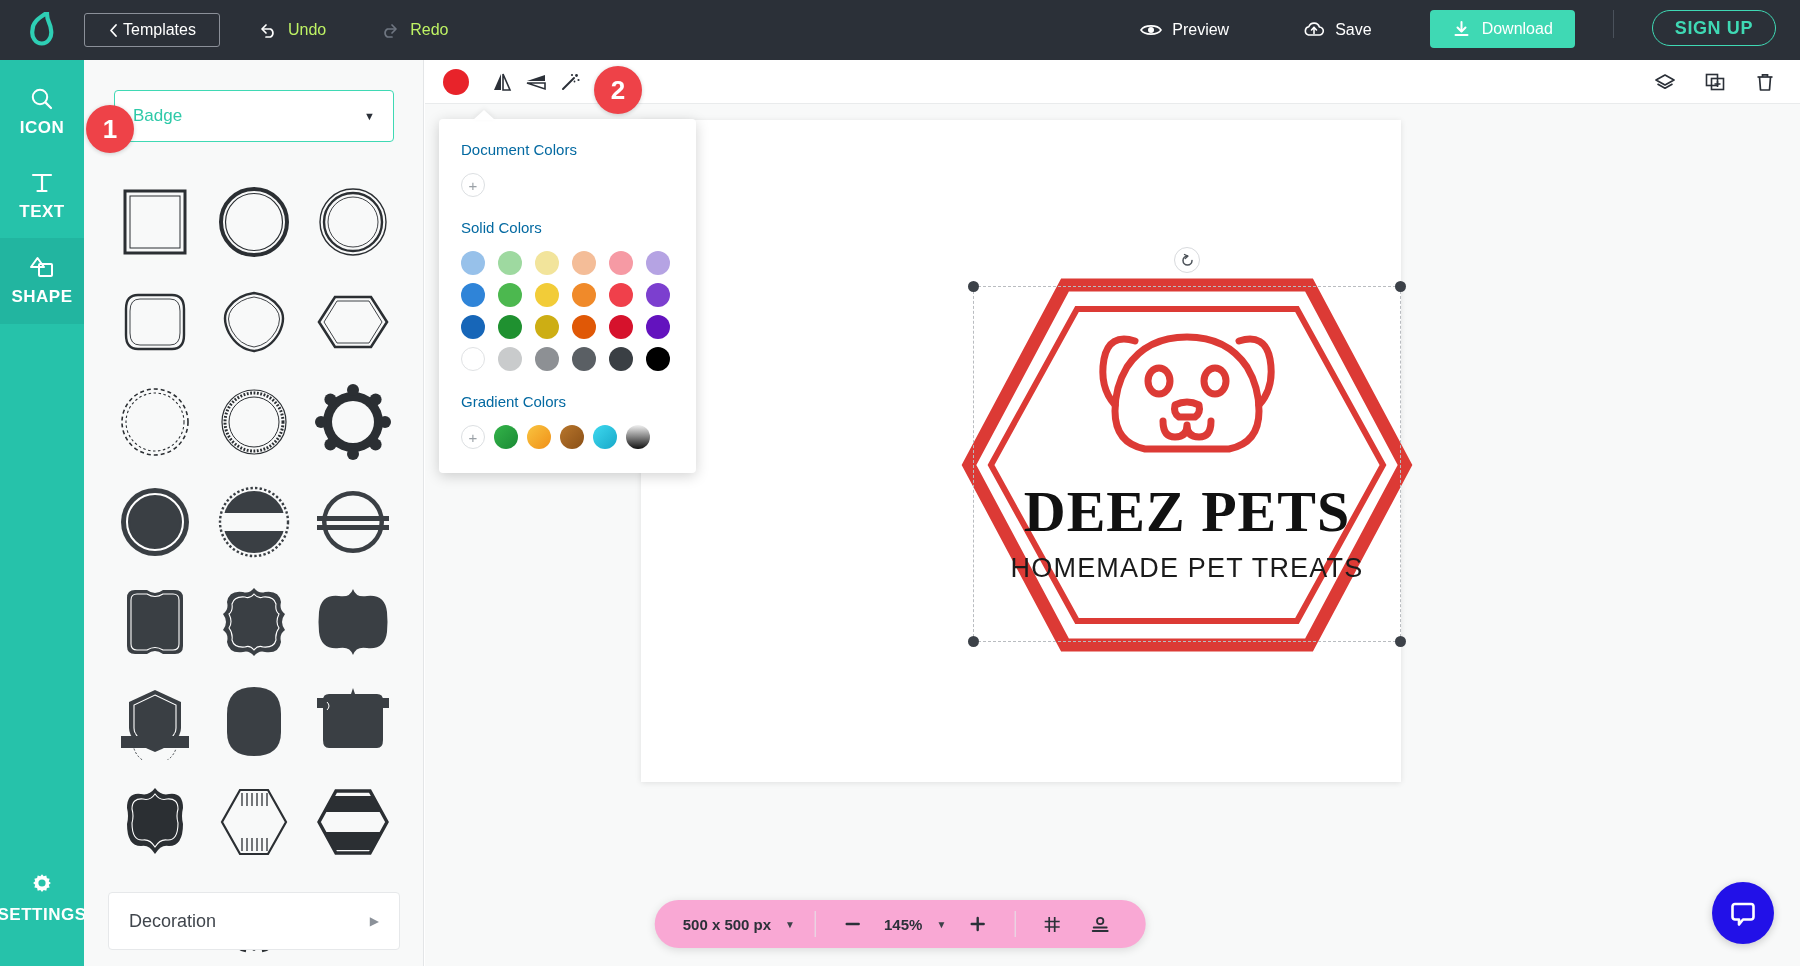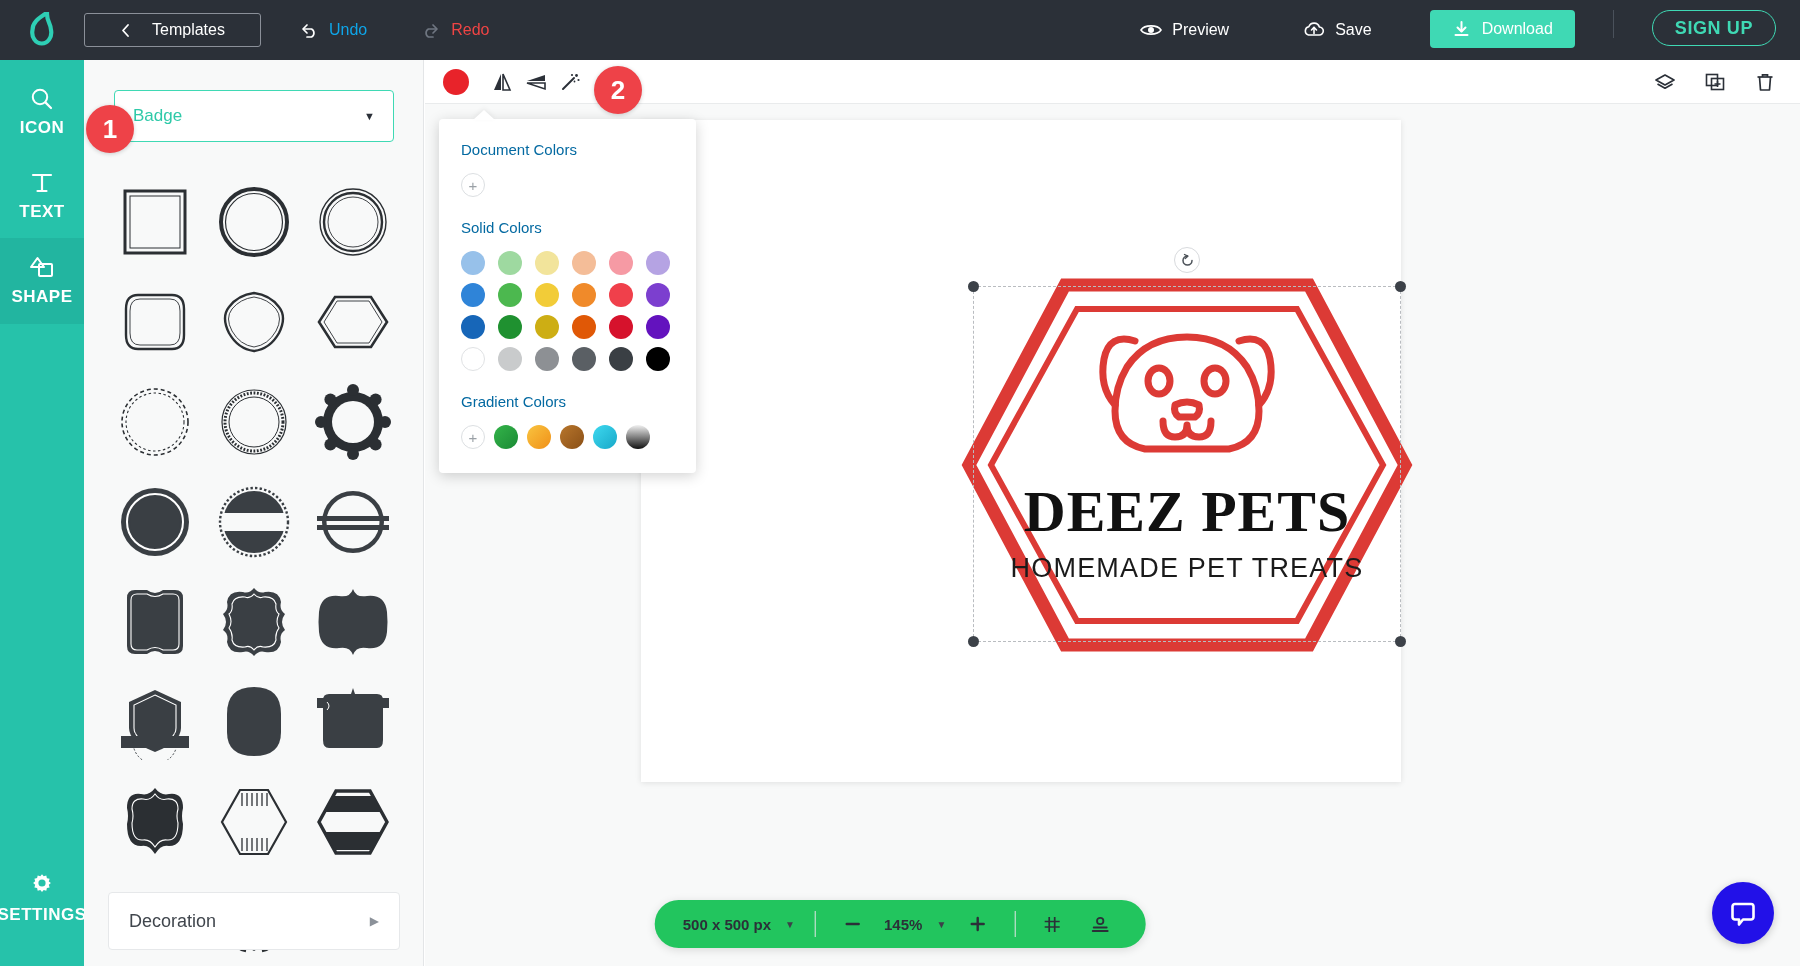--- a/index.html
+++ b/index.html
@@ -12,32 +12,32 @@
   #app { position: relative; width: 1800px; height: 966px; }
 
   
   .topbar {
     position: absolute; top: 0; left: 0; width: 1800px; height: 60px;
     background: #2b3038;
     display: flex; align-items: center;
   }
   .logo-wrap { width: 84px; display: flex; justify-content: center; align-items: center; }
   .tpl-btn {
-    display: flex; align-items: center; gap: 21px;
-    height: 34px; padding: 0 35px;
+    display: flex; align-items: center; gap: 4px;
+    height: 34px; padding: 0 23px;
     border: 1px solid #8b9099; border-radius: 3px;
     color: #ffffff; font-size: 16px; cursor: pointer;
   }
   .tb-item {
     display: flex; align-items: center; gap: 10px;
     height: 40px; padding: 0 16px; margin-left: 22px;
     font-size: 16px; cursor: pointer;
   }
-  .tb-undo { color: #0ea5e9; align-items: center; }
-  .tb-redo { color: #ef4444; }
+  .tb-undo { color: #bef264; align-items: center; }
+  .tb-redo { color: #bef264; }
   .spacer { flex: 1; }
   .tb-right {
     display: flex; align-items: flex-start; gap: 12px;
     padding-right: 24px;
   }
   .tb-right .tb-item { margin-left: 0; margin-right: 30px; color: #ffffff; }
   .dl-btn {
     display: flex; align-items: center; gap: 11px;
     height: 38px; padding: 0 22px;
     background: #3fd9b4; color: #ffffff; border-radius: 4px;
@@ -165,21 +165,21 @@
   }
   .logo-art {
     position: absolute; left: 318px; top: 155px; width: 456px; height: 380px;
     pointer-events: none;
   }
 
   
   .bottombar {
     position: absolute; left: 50%; transform: translateX(-50%);
     bottom: 18px; height: 48px;
-    background: #22c55e; border-radius: 26px;
+    background: #f9a8d4; border-radius: 26px;
     box-shadow: 0 2px 10px rgba(0,0,0,.13);
     display: flex; align-items: center; padding: 0 8px; z-index: 30;
   }
   .bb-seg { display: flex; align-items: center; padding: 0 20px; gap: 14px; }
   .bb-txt { font-size: 15px; color: #2b3038; font-weight: bold; cursor: pointer; }
   .bb-caret { font-size: 10px; color: #3c4148; }
   .bb-div { width: 1px; height: 26px; background: #e4e6e8; }
   .bb-btn {
     width: 34px; height: 34px; display: flex; align-items: center; justify-content: center;
     cursor: pointer; color: #2b3038;

